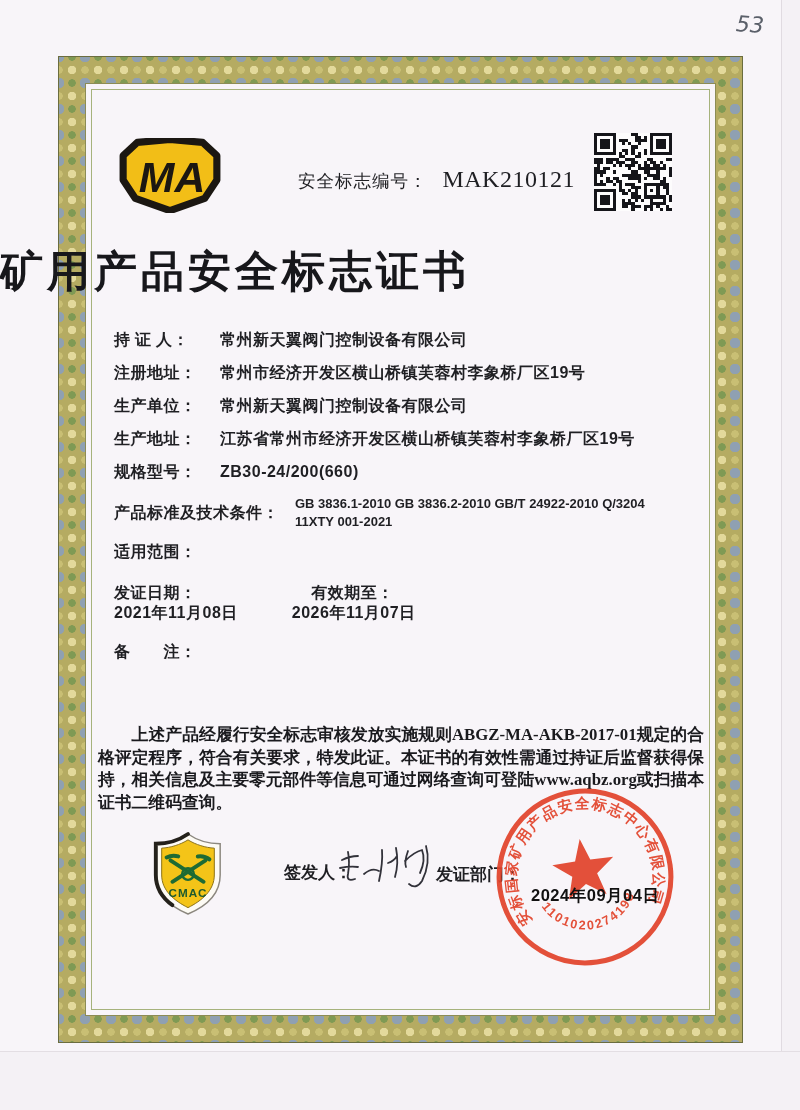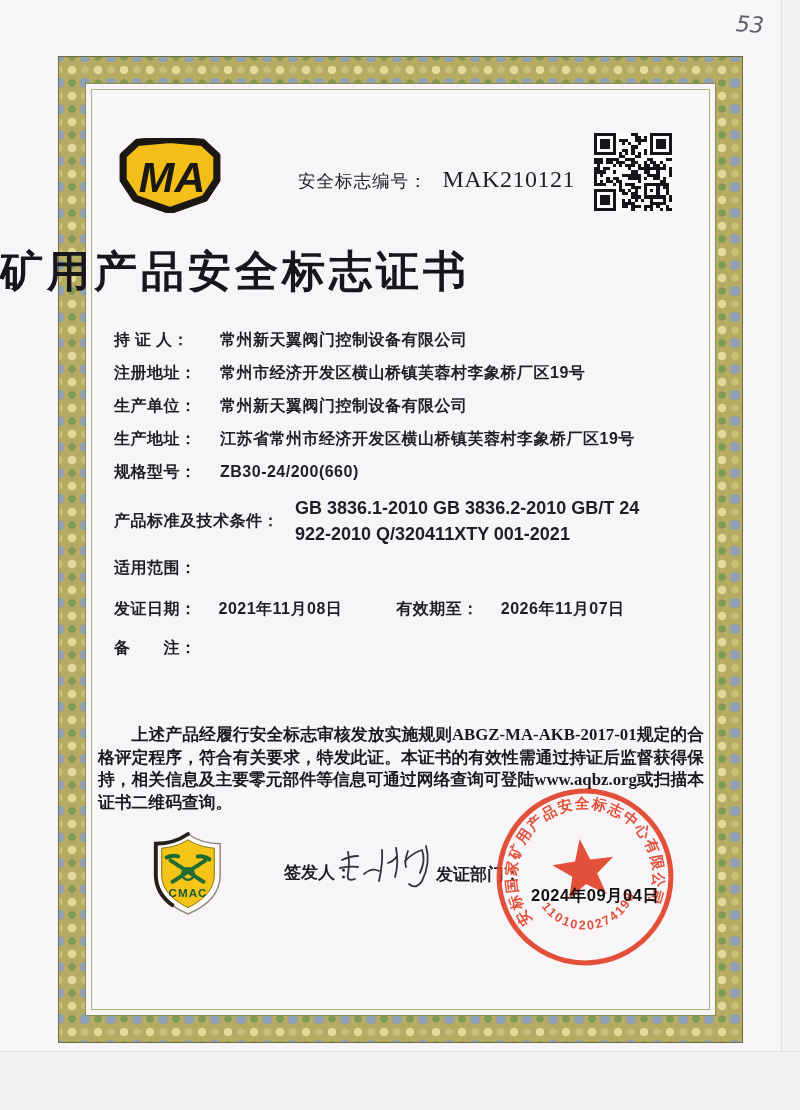--- a/index.html
+++ b/index.html
@@ -51,23 +51,23 @@
     font-size:43px;letter-spacing:4px;color:#17171b;}
 
   
   .fields{position:absolute;left:114px;top:330px;width:545px;}
   .row{display:flex;margin-bottom:13px;font-size:16px;line-height:20px;}
   .row .lbl{width:106px;flex:none;font-family:"Liberation Serif","DejaVu Serif",serif;
     font-weight:600;letter-spacing:.5px;}
   .row .val{font-weight:700;letter-spacing:.5px;}
   .row.std{align-items:center;margin-bottom:11px;}
   .row.std .lbl{width:auto;margin-right:16px;white-space:nowrap;}
-  .row.std .val{width:352px;font-size:18px;line-height:26px;word-break:break-all;letter-spacing:0;}
+  .row.std .val{width:352px;font-size:13px;line-height:18px;word-break:break-all;letter-spacing:0;}
   .row.dates{margin-top:21px;}
-  .row.dates .pair{display:flex;}
+  .row.dates .pair{display:flex;flex-direction:column;}
   .row.dates .pair.second{margin-left:54px;text-align:right;}
   .row.dates .pair .lbl{width:auto;margin-right:22px;}
   .row.remark{margin-top:19px;}
 
   
   .statement{position:absolute;left:98px;top:724px;width:606px;
     font-size:16.8px;line-height:22.5px;font-weight:700;
     font-family:"Liberation Serif","DejaVu Serif",serif;
     text-indent:2em;text-align:justify;color:#1a1a1e;}
 

